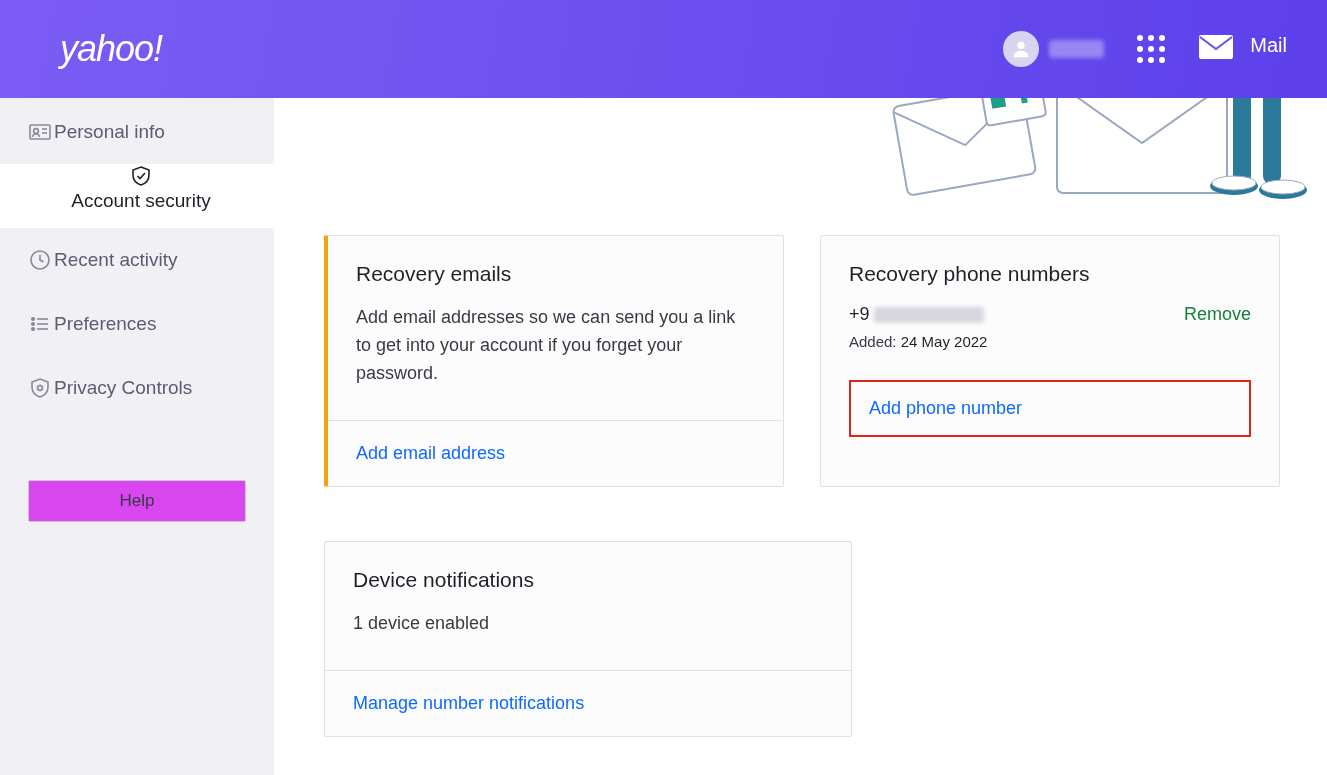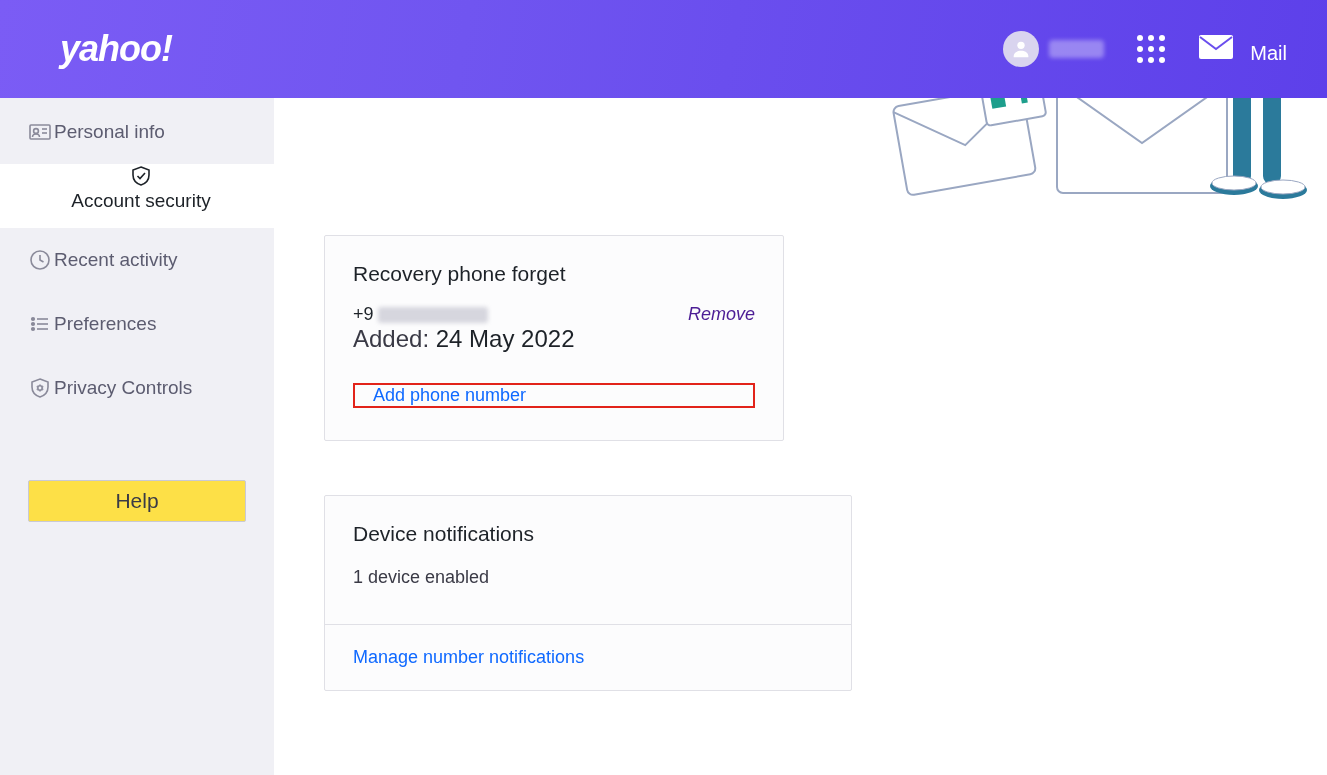--- a/index.html
+++ b/index.html
@@ -6,61 +6,61 @@
   body { font-family: "Helvetica Neue", Helvetica, Arial, sans-serif; background: #fff; width: 1327px; height: 775px; overflow: hidden; }
 
   .header {
     height: 98px;
     background: linear-gradient(100deg, #7b5cf5 0%, #7055f0 35%, #6a4eee 55%, #5d40ea 100%);
     display: flex;
     align-items: center;
     padding: 0 40px 0 60px;
     color: #fff;
   }
-  .logo { font-size: 36px; font-weight: 700; letter-spacing: -1px; flex: 0 0 auto; font-style: italic;}
+  .logo { font-size: 36px; font-weight: 400; letter-spacing: -1px; flex: 0 0 auto; font-style: italic;}
   .header-spacer { flex: 1; }
   .avatar-wrap { display: flex; align-items: center; gap: 10px; margin-right: 30px; }
   .avatar { width: 36px; height: 36px; border-radius: 50%; background: #d9d4ef; display:flex; align-items:center; justify-content:center; }
   .avatar svg { width: 22px; height: 22px; fill: #fff; }
   .username-blur { width: 55px; height: 18px; background: rgba(255,255,255,0.35); border-radius: 4px; filter: blur(2px); }
   .grid-btn { width: 34px; height: 34px; display:grid; grid-template-columns: repeat(3,6px); grid-template-rows: repeat(3,6px); gap:5px; align-content:center; justify-content:center; margin-right: 30px; }
   .grid-btn span { width:6px; height:6px; background:#fff; border-radius:50%; }
-  .mail-link { display:flex; align-items:flex-end; gap:16px; font-size: 20px; font-weight:400; }
+  .mail-link { display:flex; align-items:flex-start; gap:16px; font-size: 20px; font-weight:400; }
   .mail-icon svg { width: 36px; height: 26px; fill:#fff; }
 
   .layout { display:flex; height: calc(775px - 98px); }
 
   .sidebar { width: 274px; background: #f0f0f5; height: 100%; display:flex; flex-direction:column; padding-top: 2px; }
   .side-item { display:flex; align-items:center; gap: 2px; padding: 0 20px 0 28px; height: 64px; color:#5c5c70; font-size: 19px; cursor:pointer; }
   .side-item.active { background:#fff; color:#1d2228;flex-direction:column; }
   .side-item svg { width: 24px; height:24px; stroke:#8a8a9a; fill:none; stroke-width:1.6; }
   .side-item.active svg { stroke:#1d2228; }
   .side-buttons { padding: 60px 28px 0; display:flex; flex-direction:column; gap:14px; }
-  .side-btn { border:1px solid #c9c9d4; background:#fde047; height:42px; display:flex; align-items:center; justify-content:center; font-size:21px; color:#3a3a46; cursor:pointer; border-radius:2px; }
+  .side-btn { border:1px solid #c9c9d4; background:#d946ef; height:42px; display:flex; align-items:center; justify-content:center; font-size:17px; color:#3a3a46; cursor:pointer; border-radius:2px; }
 
   .main { flex:1; position:relative; background:#fff; padding-top: 40px; }
   .illustration { position:absolute; top:0; right:0; width:460px; height:110px; overflow:hidden; }
 
   .cards-row { display:flex; gap:36px; padding: 97px 0 0 50px; }
   .card { border:1px solid #e0e0e6; border-radius:2px; background:#fcfcfd; }
   .card.left { width: 460px; border-left: 4px solid #f0a30a; }
   .card.right { width: 460px; }
   .card-body { padding: 26px 28px 32px; }
   .card-title { font-size: 21px; color:#1d2228; font-weight:400; margin-bottom:18px; }
   .card-text { font-size: 18px; color:#3a3a46; line-height:1.55; }
   .card-action { border-top:1px solid #e0e0e6; padding: 22px 28px; }
   .link-action { color:#0f69ff; font-size:18px; cursor:pointer; text-decoration:none; }
 
   .phone-row { display:flex; align-items:flex-start; justify-content:space-between; margin-top: 6px; }
   .phone-num { font-size:18px; color:#1d2228; display:flex; align-items:center; gap:4px; }
   .phone-blur { width:110px; height:16px; background:#d6d6de; border-radius:3px; filter: blur(2px); }
-  .remove-link { color:#4c1d95; font-size:18px; cursor:pointer;font-style:italic; }
-  .meta-line { font-size:24px; color:#3a3a46; margin-top:0; }
+  .remove-link { color:#15803d; font-size:18px; cursor:pointer; }
+  .meta-line { font-size:15px; color:#3a3a46; margin-top:8px; }
   .meta-val { color:#1d2228; }
-  .highlight-box { border:2px solid #e2231a; padding: 0 18px; margin-top: 30px; }
+  .highlight-box { border:2px solid #e2231a; padding: 16px 18px; margin-top: 30px; }
 
   .card2-row { padding: 54px 0 0 50px; }
   .card.dn { width: 528px; }
 </style>
 </head>
 <body>
 
 <div class="header">
   <div class="logo">yahoo!</div>
   <div class="header-spacer"></div>
@@ -169,24 +169,33 @@
           <path d="M15 0 L15 78 M45 0 L45 78" stroke="#2b7a9b" stroke-width="18" stroke-linecap="round"></path>
           <ellipse cx="7" cy="88" rx="24" ry="9" fill="#2b7a9b"></ellipse>
           <ellipse cx="56" cy="92" rx="24" ry="9" fill="#2b7a9b"></ellipse>
           <ellipse cx="7" cy="85" rx="22" ry="7" fill="#fff" stroke="#9aa7c2"></ellipse>
           <ellipse cx="56" cy="89" rx="22" ry="7" fill="#fff" stroke="#9aa7c2"></ellipse>
         </g>
       </svg>
     </div>
 
     <div class="cards-row">
+      <div class="card left">
+        <div class="card-body">
+          <div class="card-title">Recovery emails</div>
+          <div class="card-text">Add email addresses so we can send you a link to get into your account if you forget your password.</div>
+        </div>
+        <div class="card-action">
+          <a class="link-action">Add email address</a>
+        </div>
+      </div>
 
       <div class="card right">
         <div class="card-body">
-          <div class="card-title">Recovery phone forget</div>
+          <div class="card-title">Recovery phone numbers</div>
           <div class="phone-row">
             <div class="phone-num">
               <span>+9</span>
               <span class="phone-blur"></span>
             </div>
             <a class="remove-link">Remove</a>
           </div>
           <div class="meta-line">
             <span>Added: </span><span class="meta-val">24 May 2022</span>
           </div>

